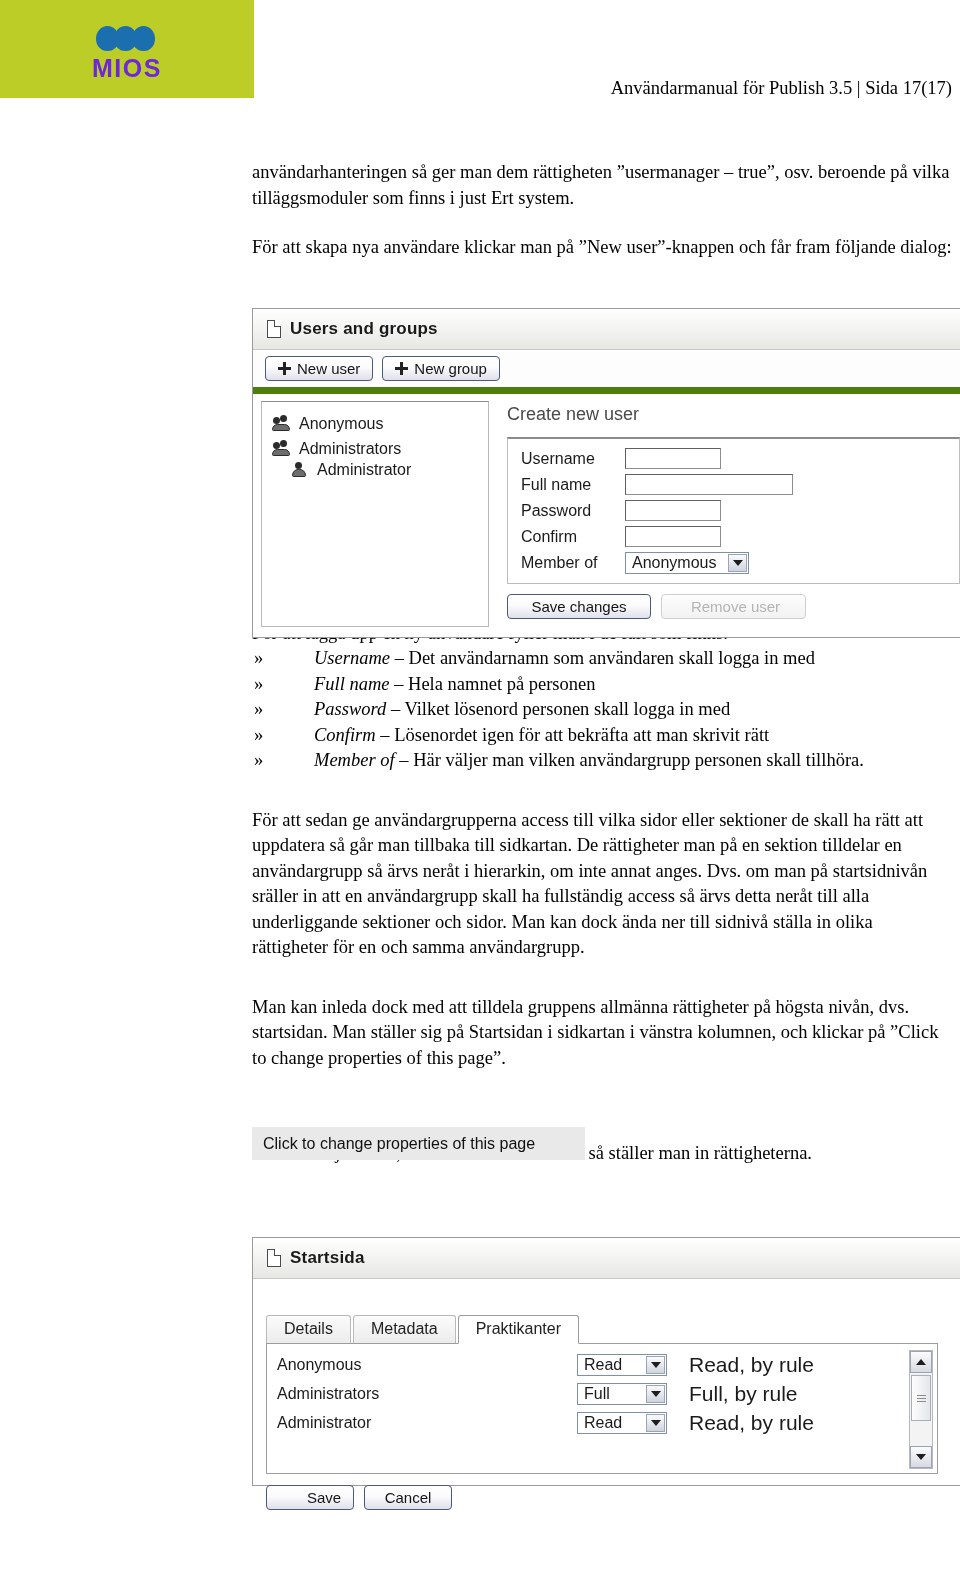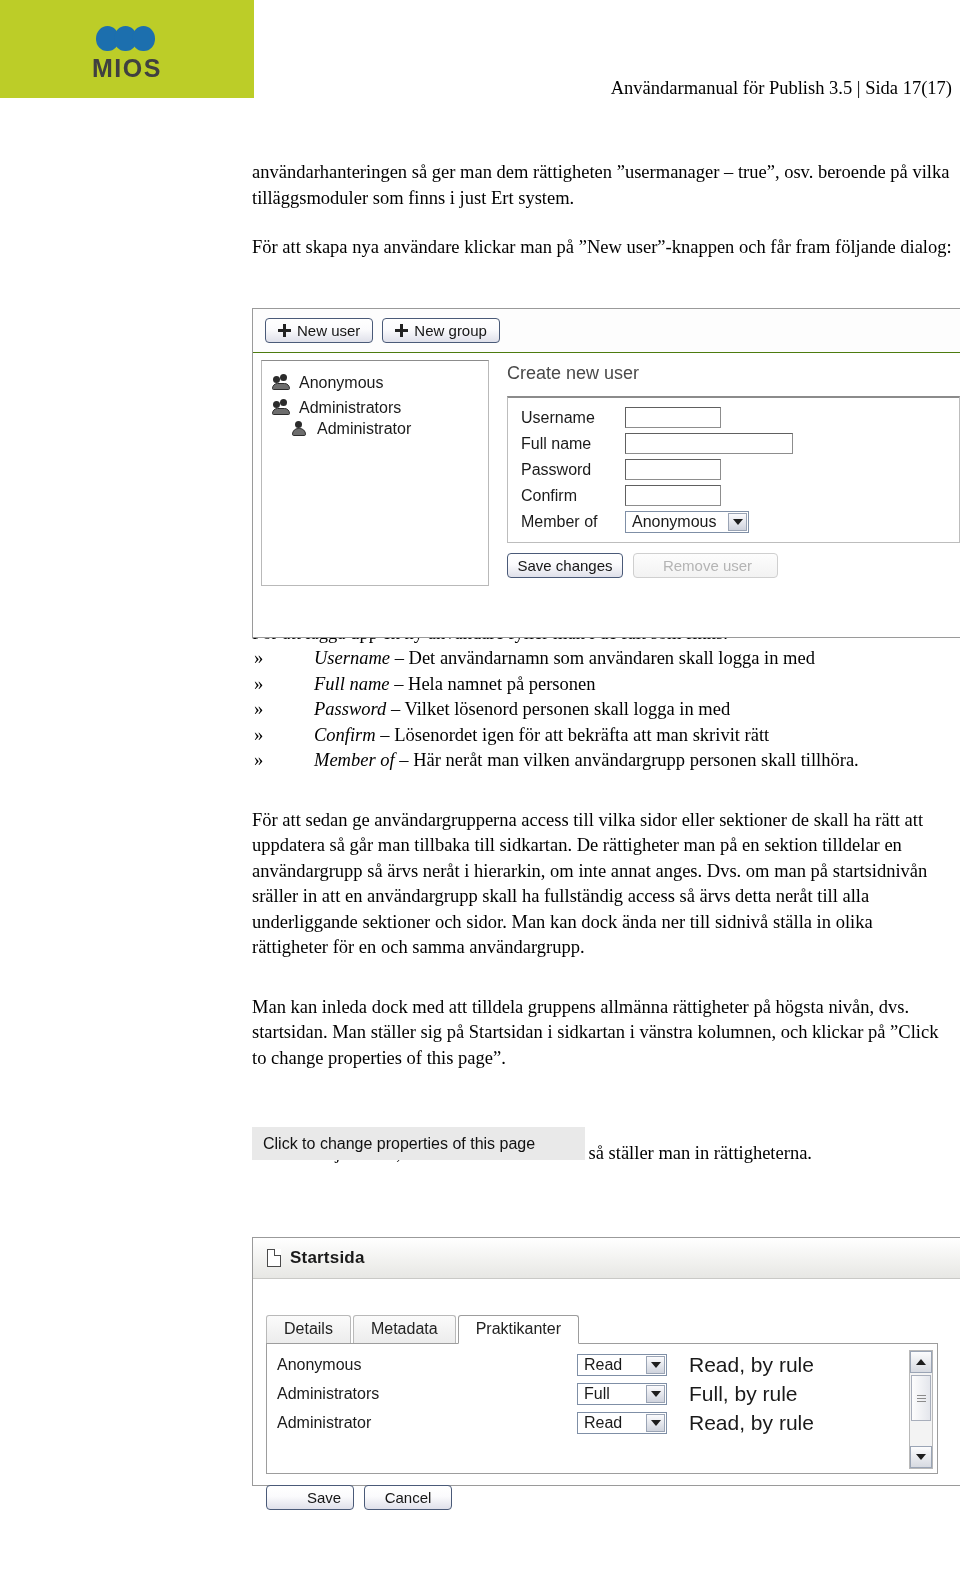--- a/index.html
+++ b/index.html
@@ -23,21 +23,21 @@
   #logo-mark { position:absolute; left:96px; top:26px; width:64px; height:26px; }
   #logo-mark .dot {
     position:absolute; top:0; width:23px; height:25px;
     background:#1c6fae; border-radius:50% 50% 48% 48%;
   }
   #logo-mark .dot.d1 { left:0px; }
   #logo-mark .dot.d2 { left:18px; }
   #logo-mark .dot.d3 { left:36px; }
   #logo-word {
     position:absolute; left:92px; top:54px;
-    color:#404040;
+    color:#6d28d9;
     font-family:"Liberation Sans", sans-serif;
     font-weight:bold; font-size:25px; letter-spacing:1.5px;
   }
   #doc-header-title {
     position:absolute; right:8px; top:78px;
     font-family:"Liberation Serif", serif;
     font-size:18.5px;
     white-space:nowrap;
   }
 
@@ -262,42 +262,46 @@
     <li>
       <span class="bullet">»</span>
       <span class="term">Password</span><span> – Vilket lösenord personen skall logga in med</span>
     </li>
     <li>
       <span class="bullet">»</span>
       <span class="term">Confirm</span><span> – Lösenordet igen för att bekräfta att man skrivit rätt</span>
     </li>
     <li>
       <span class="bullet">»</span>
-      <span class="term">Member of</span><span> – Här neråt man vilken användargrupp personen skall tillhöra.</span>
+      <span class="term">Member of</span><span> – Här väljer man vilken användargrupp personen skall tillhöra.</span>
     </li>
   </ul>
 
   <div class="gap-lg"></div>
   <p class="para">För att sedan ge användargrupperna access till vilka sidor eller sektioner de skall ha rätt att uppdatera så går man tillbaka till sidkartan. De rättigheter man på en sektion tilldelar en användargrupp så ärvs neråt i hierarkin, om inte annat anges. Dvs. om man på startsidnivån sräller in att en användargrupp skall ha fullständig access så ärvs detta neråt till alla underliggande sektioner och sidor. Man kan dock ända ner till sidnivå ställa in olika rättigheter för en och samma användargrupp.</p>
   <div class="gap-lg"></div>
   <p class="para">Man kan inleda dock med att tilldela gruppens allmänna rättigheter på högsta nivån, dvs. startsidan. Man ställer sig på Startsidan i sidkartan i vänstra kolumnen, och klickar på ”Click to change properties of this page”.</p>
 
   <div style="height:70px"></div>
 
   <p class="para">På den tredje fliken, benämnd ”Permissions” så ställer man in rättigheterna.</p>
 
   <div style="height:262px"></div>
 
   <p class="para">På Startsidenivån så ställer man alltså in, för varje grupp, den mest övergripande rättighet gruppen skall ha på sajten. Om en grupp varken skall ha rätt att editera sidor ej</p>
 </div>
 
 <div class="shot" id="users-shot" style="left:252px; top:308px; width:708px; height:330px;">
 
-
-  <div style="height:44px; display:flex; align-items:center; padding-left:12px; gap:9px; border-bottom:1px solid #4d7c0f; background:#fdfdfd;">
+  <div class="shot-titlebar">
+    <span class="page-icon"></span>
+    <span class="shot-title">Users and groups</span>
+  </div>
+
+  <div style="height:44px; display:flex; align-items:center; padding-left:12px; gap:9px; border-bottom:7px solid #4d7c0f; background:#fdfdfd;">
     <span class="btn">
       <span class="plus-icon"></span>
       <span>New user</span>
     </span>
     <span class="btn">
       <span class="plus-icon"></span>
       <span>New group</span>
     </span>
   </div>
 
@@ -355,21 +359,21 @@
           <span class="select-box" style="width:124px;">
             <span>Anonymous</span>
             <span class="select-arrow">
                 <i class="caret-dn"></i>
               </span>
           </span>
         </div>
       </div>
 
       <div style="margin-top:10px; display:flex; gap:10px;">
-        <span class="btn" style="width:116px;">Save changes</span>
+        <span class="btn" style="width:144px;">Save changes</span>
         <span class="btn disabled" style="width:145px;">Remove user</span>
       </div>
     </div>
   </div>
 </div>
 
 <div id="ctc-button">Click to change properties of this page</div>
 
 <div class="shot" id="perm-shot" style="left:252px; top:1237px; width:708px; height:249px;">
 

